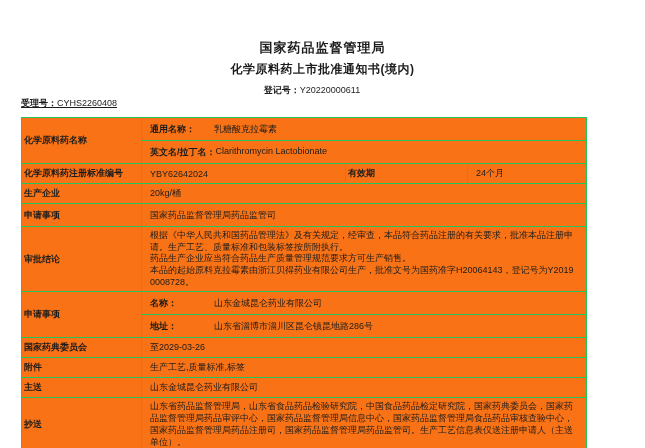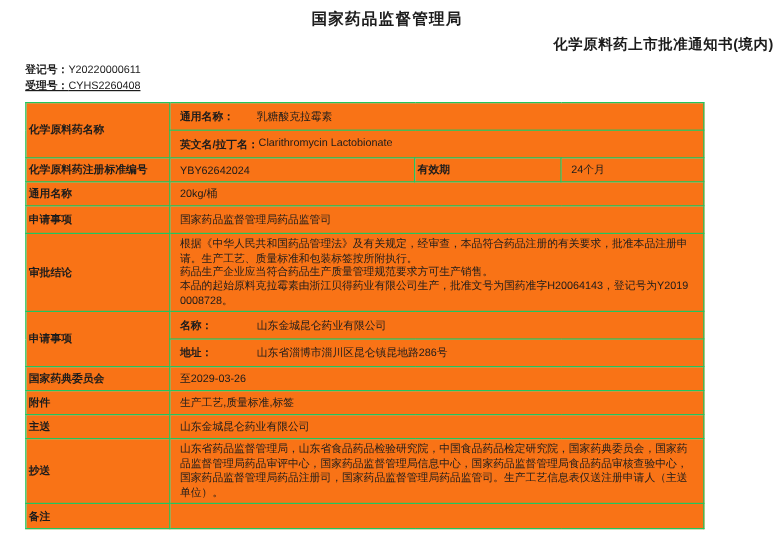--- a/index.html
+++ b/index.html
@@ -7,27 +7,27 @@
     position:relative;
     width:645px; height:448px;
     background:#ffffff;
     font-family:"Liberation Sans","DejaVu Sans",sans-serif;
     color:#1c1c1c;
     box-sizing:border-box;
     overflow:hidden;
   }
   .doc-title {
     text-align:center; font-size:13px; font-weight:bold;
-    padding-top:7px; letter-spacing:1px;
+    padding-top:7px; letter-spacing:1px;margin-top:32px;
   }
   .doc-subtitle {
-    text-align:right; font-size:12px; font-weight:bold;
+    text-align:center; font-size:12px; font-weight:bold;
     margin-top:4px; letter-spacing:0.5px;
   }
-  .meta { margin:6px 42px 0 21px; font-size:9px; }
+  .meta { margin:6px 42px 0 21px; font-size:9px;text-align:center; }
   .meta-line { line-height:13px; }
   .meta-line.split { display:flex; justify-content:space-between;text-decoration:underline; }
   .meta-label { font-weight:bold; }
   .doc-table {
     border-collapse:collapse; table-layout:fixed;
     margin:7px 0 0 21px; width:565px;
   }
   .doc-table td {
     border:1px solid #22c55e;
     font-size:9px; padding:3px 8px;
@@ -76,21 +76,21 @@
         <span class="sub-label">英文名/拉丁名：</span><span>Clarithromycin Lactobionate</span>
       </td>
     </tr>
     <tr>
       <td class="lbl">化学原料药注册标准编号</td>
       <td>YBY62642024</td>
       <td class="lbl">有效期</td>
       <td>24个月</td>
     </tr>
     <tr>
-      <td class="lbl">通用名称</td>
+      <td class="lbl">生产企业</td>
       <td colspan="3">20kg/桶</td>
     </tr>
     <tr>
       <td class="lbl tall">申请事项</td>
       <td colspan="3">国家药品监督管理局药品监管司</td>
     </tr>
     <tr>
       <td class="lbl">审批结论</td>
       <td colspan="3" class="para">
         <div>根据《中华人民共和国药品管理法》及有关规定，经审查，本品符合药品注册的有关要求，批准本品注册申请。生产工艺、质量标准和包装标签按所附执行。</div>

